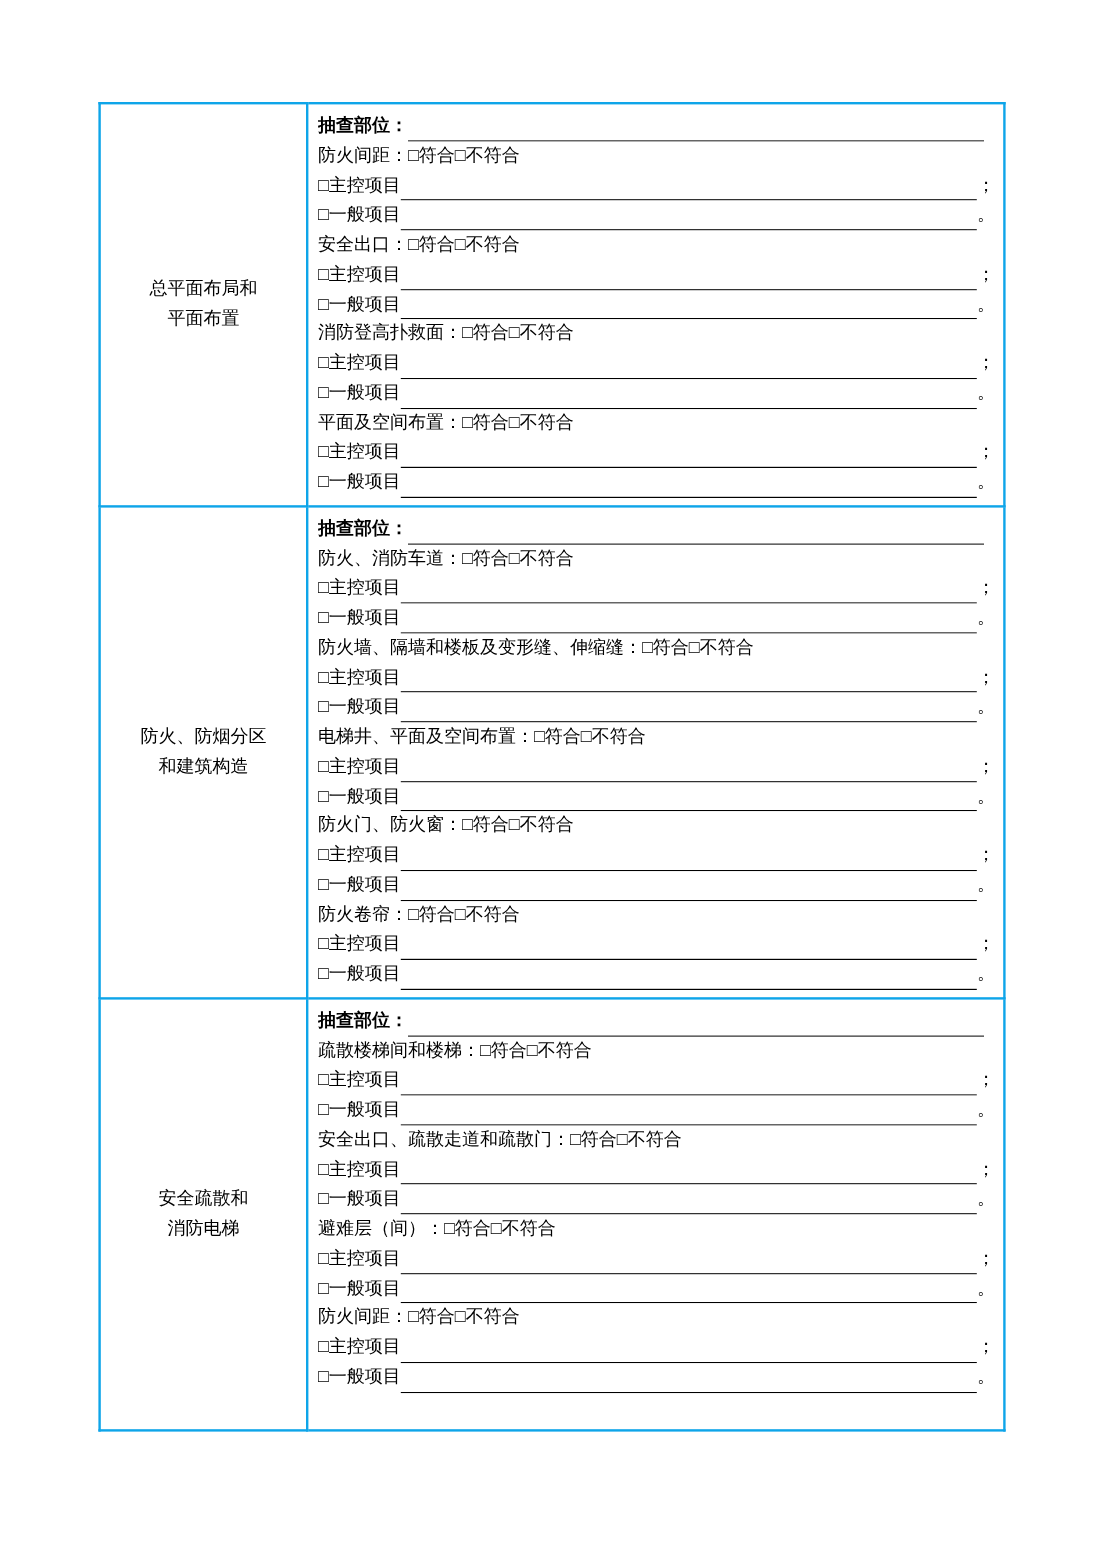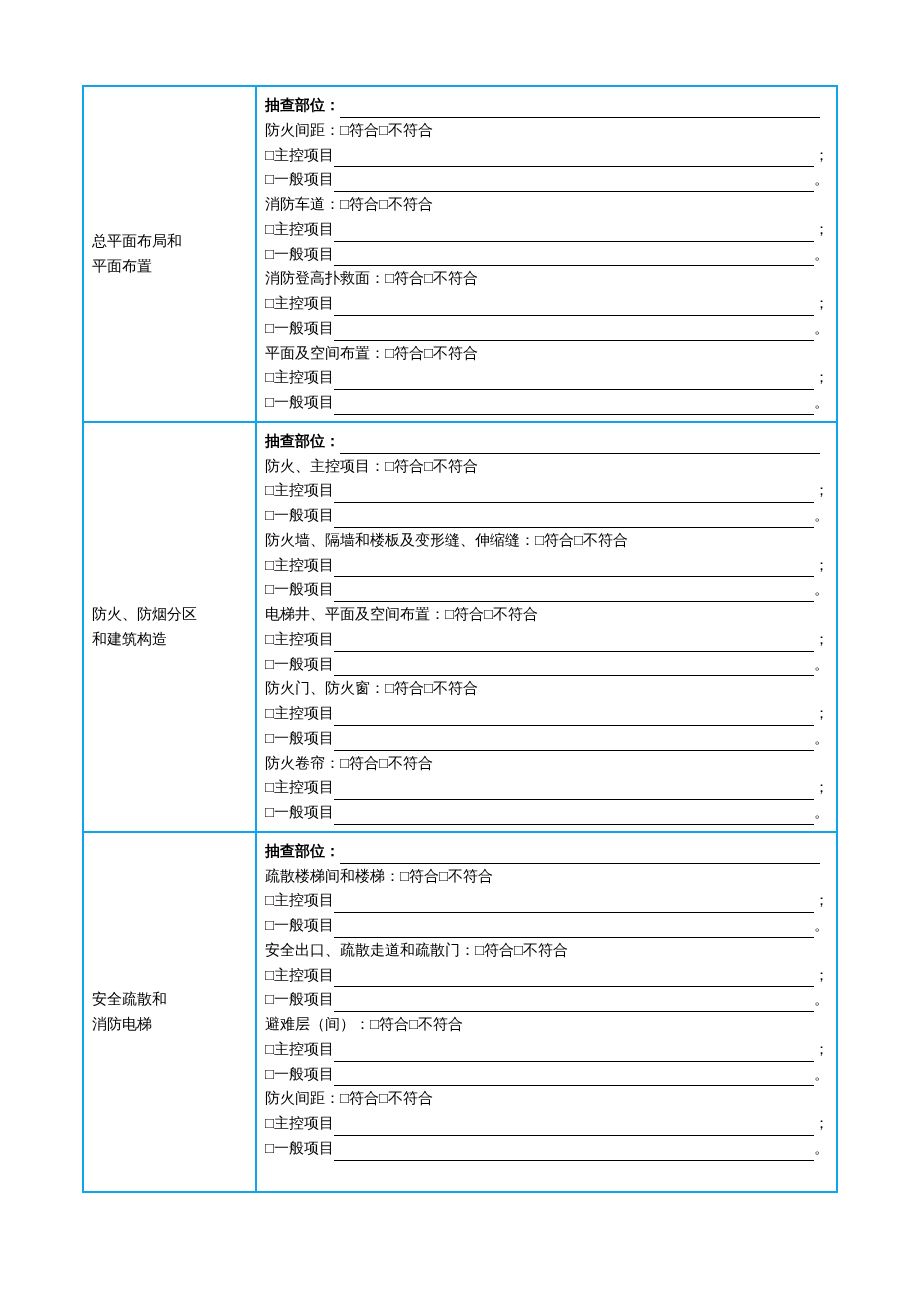--- a/index.html
+++ b/index.html
@@ -16,20 +16,21 @@
       table-layout: fixed;
     }
     td {
       border: 2px solid #0ea5e9;
       padding: 6px 8px;
       vertical-align: middle;
       line-height: 1.65;
     }
     td.label-cell {
       width: 155px;
+      text-align: center;
       vertical-align: middle;
     }
     .inspect-label {
       font-weight: bold;
     }
     .underline-fill {
       display: inline-block;
       border-bottom: 1px solid #000;
       vertical-align: bottom;
       height: 1.1em;
@@ -48,36 +49,36 @@
 
 <table>
   <tbody id="table-body">
       <tr>
         <td class="label-cell">总平面布局和<br>平面布置</td>
         <td>
           <span class="line"><span class="inspect-label">抽查部位：</span><span class="underline-fill" style="width:480px"></span></span>
           <span class="line"><span class="item-bold">防火间距：</span><span>□符合□不符合</span></span>
           <span class="line"><span>□主控项目</span><span class="underline-fill" style="width:480px"></span><span>；</span></span>
           <span class="line"><span>□一般项目</span><span class="underline-fill" style="width:480px"></span><span>。</span></span>
-          <span class="line"><span class="item-bold">消防车道：</span><span>□符合□不符合</span></span>
+          <span class="line"><span class="item-bold">安全出口：</span><span>□符合□不符合</span></span>
           <span class="line"><span>□主控项目</span><span class="underline-fill" style="width:480px"></span><span>；</span></span>
           <span class="line"><span>□一般项目</span><span class="underline-fill" style="width:480px"></span><span>。</span></span>
           <span class="line"><span class="item-bold">消防登高扑救面：</span><span>□符合□不符合</span></span>
           <span class="line"><span>□主控项目</span><span class="underline-fill" style="width:480px"></span><span>；</span></span>
           <span class="line"><span>□一般项目</span><span class="underline-fill" style="width:480px"></span><span>。</span></span>
           <span class="line"><span class="item-bold">平面及空间布置：</span><span>□符合□不符合</span></span>
           <span class="line"><span>□主控项目</span><span class="underline-fill" style="width:480px"></span><span>；</span></span>
           <span class="line"><span>□一般项目</span><span class="underline-fill" style="width:480px"></span><span>。</span></span>
         </td>
       </tr>
       <tr>
         <td class="label-cell">防火、防烟分区<br>和建筑构造</td>
         <td>
           <span class="line"><span class="inspect-label">抽查部位：</span><span class="underline-fill" style="width:480px"></span></span>
-          <span class="line"><span class="item-bold">防火、主控项目：</span><span>□符合□不符合</span></span>
+          <span class="line"><span class="item-bold">防火、消防车道：</span><span>□符合□不符合</span></span>
           <span class="line"><span>□主控项目</span><span class="underline-fill" style="width:480px"></span><span>；</span></span>
           <span class="line"><span>□一般项目</span><span class="underline-fill" style="width:480px"></span><span>。</span></span>
           <span class="line"><span class="item-bold">防火墙、隔墙和楼板及变形缝、伸缩缝：</span><span>□符合□不符合</span></span>
           <span class="line"><span>□主控项目</span><span class="underline-fill" style="width:480px"></span><span>；</span></span>
           <span class="line"><span>□一般项目</span><span class="underline-fill" style="width:480px"></span><span>。</span></span>
           <span class="line"><span class="item-bold">电梯井、平面及空间布置：</span><span>□符合□不符合</span></span>
           <span class="line"><span>□主控项目</span><span class="underline-fill" style="width:480px"></span><span>；</span></span>
           <span class="line"><span>□一般项目</span><span class="underline-fill" style="width:480px"></span><span>。</span></span>
           <span class="line"><span class="item-bold">防火门、防火窗：</span><span>□符合□不符合</span></span>
           <span class="line"><span>□主控项目</span><span class="underline-fill" style="width:480px"></span><span>；</span></span>

